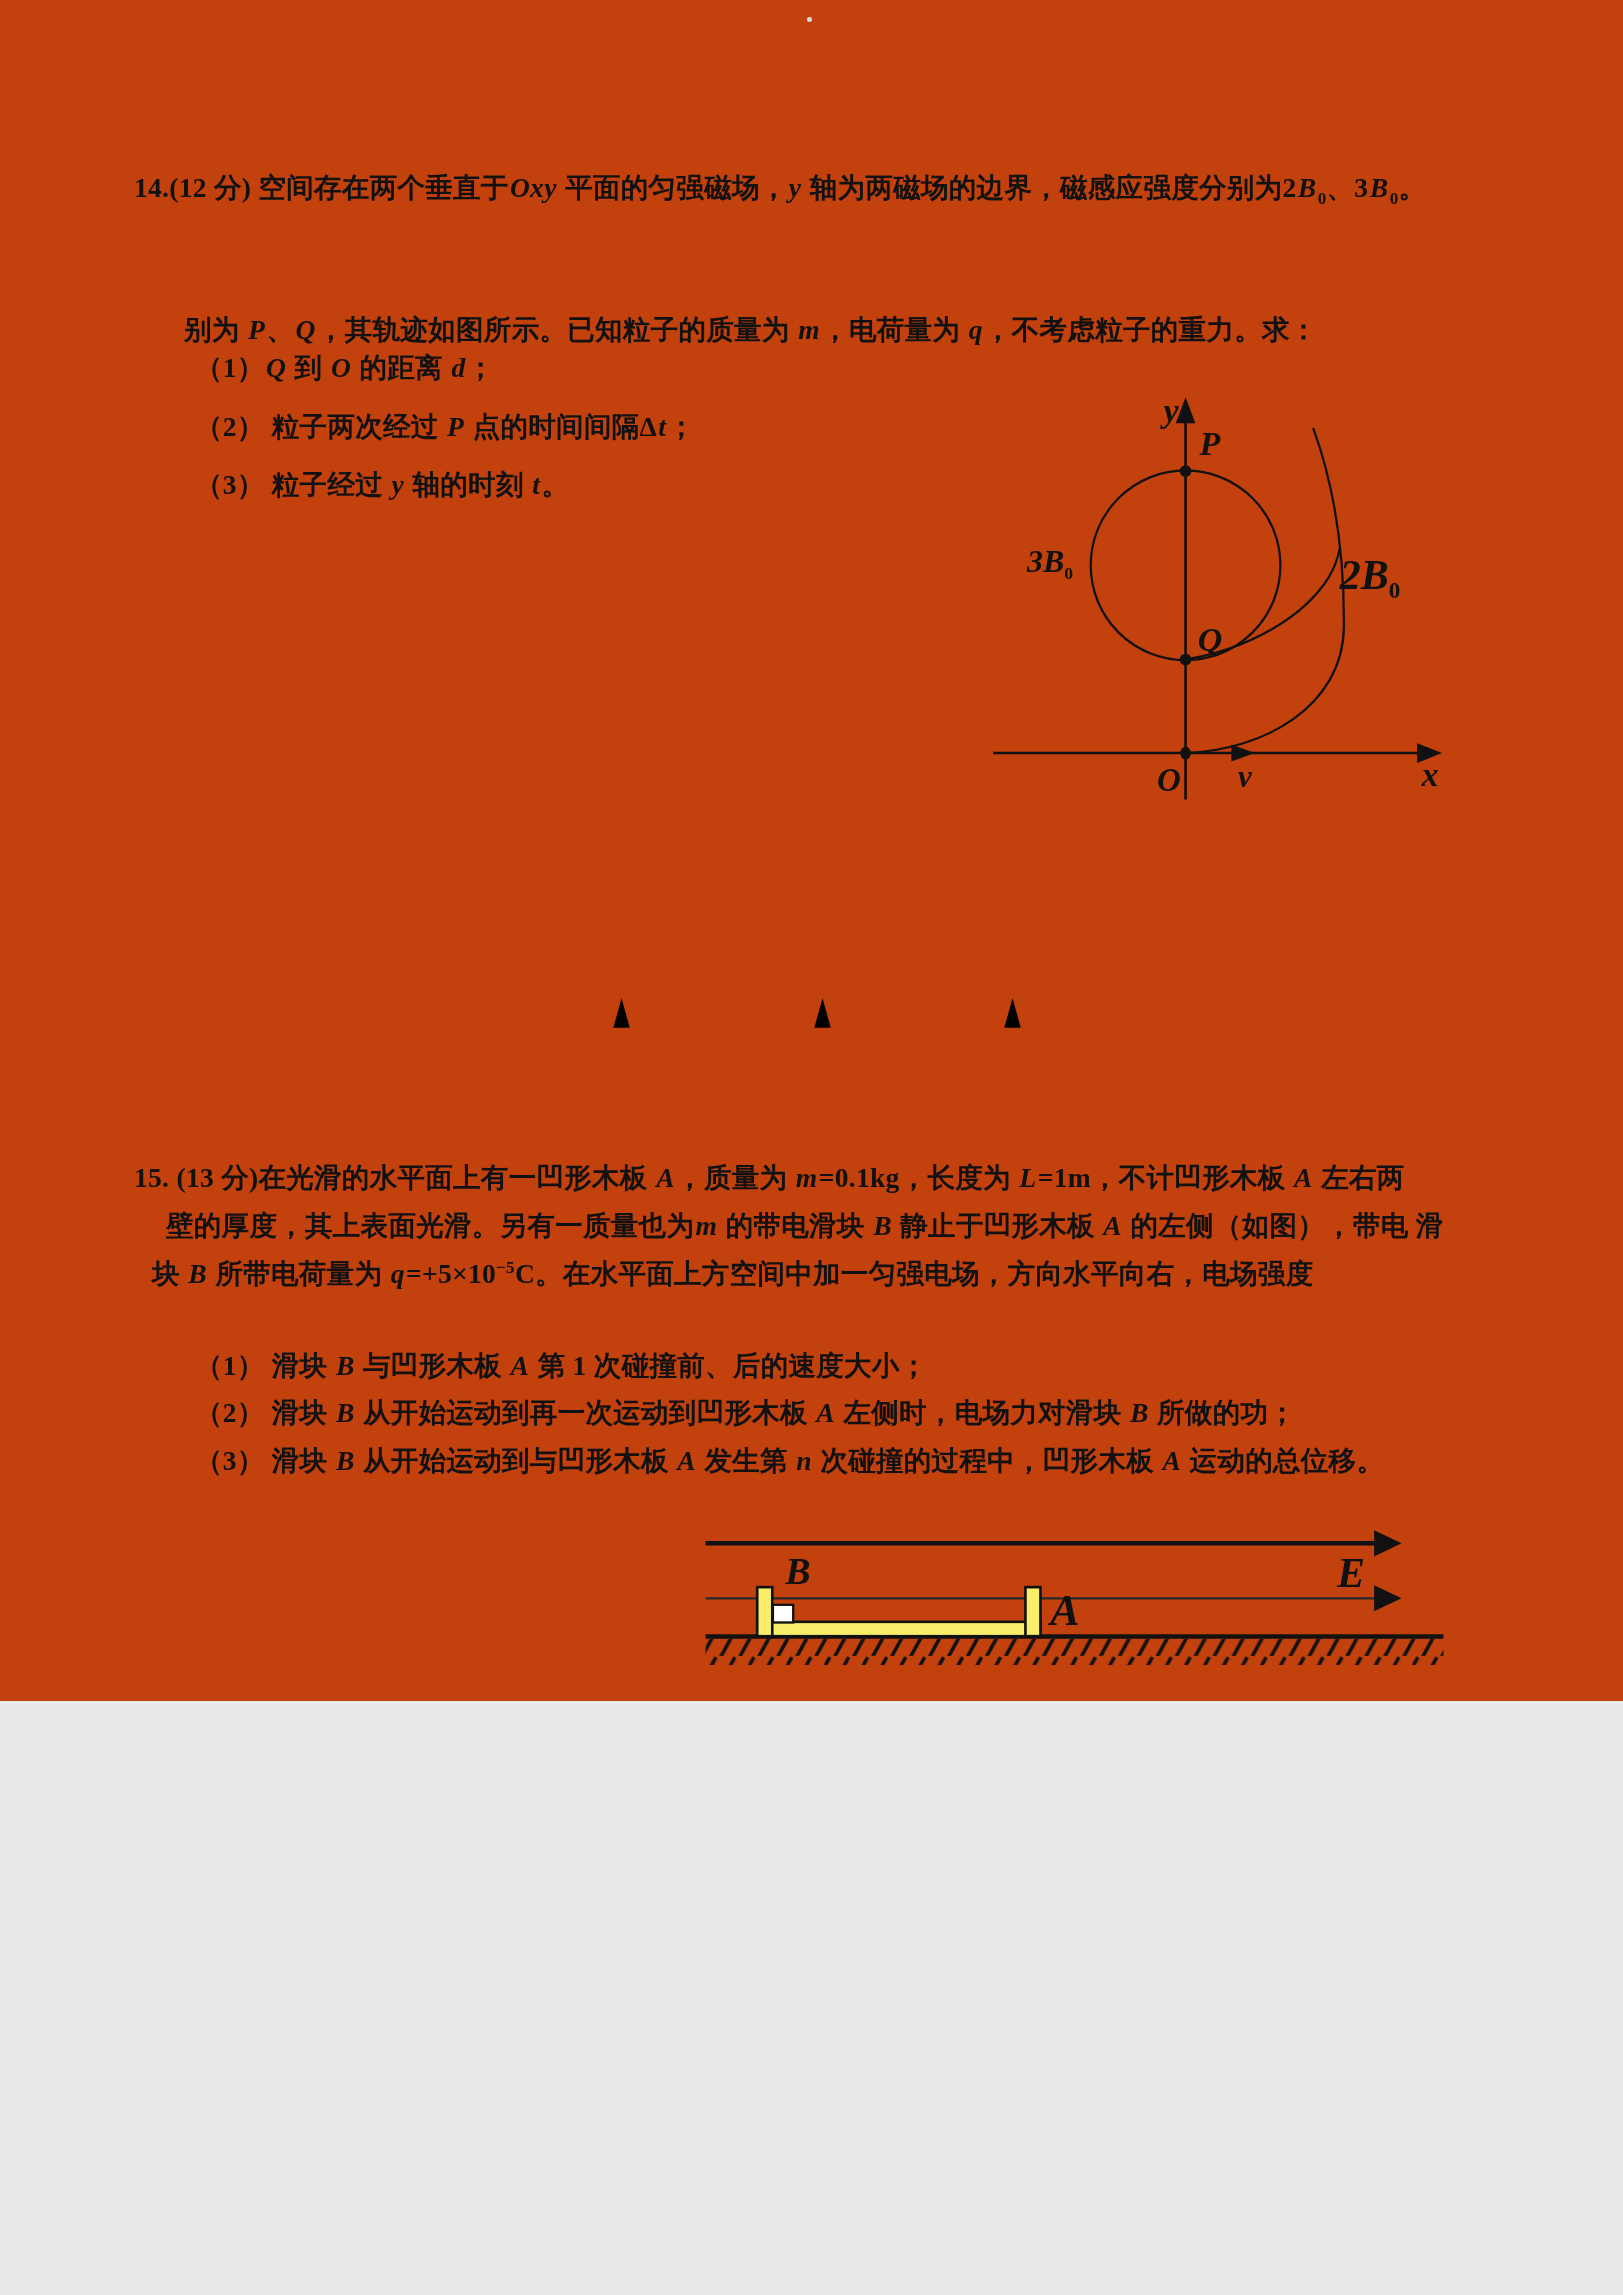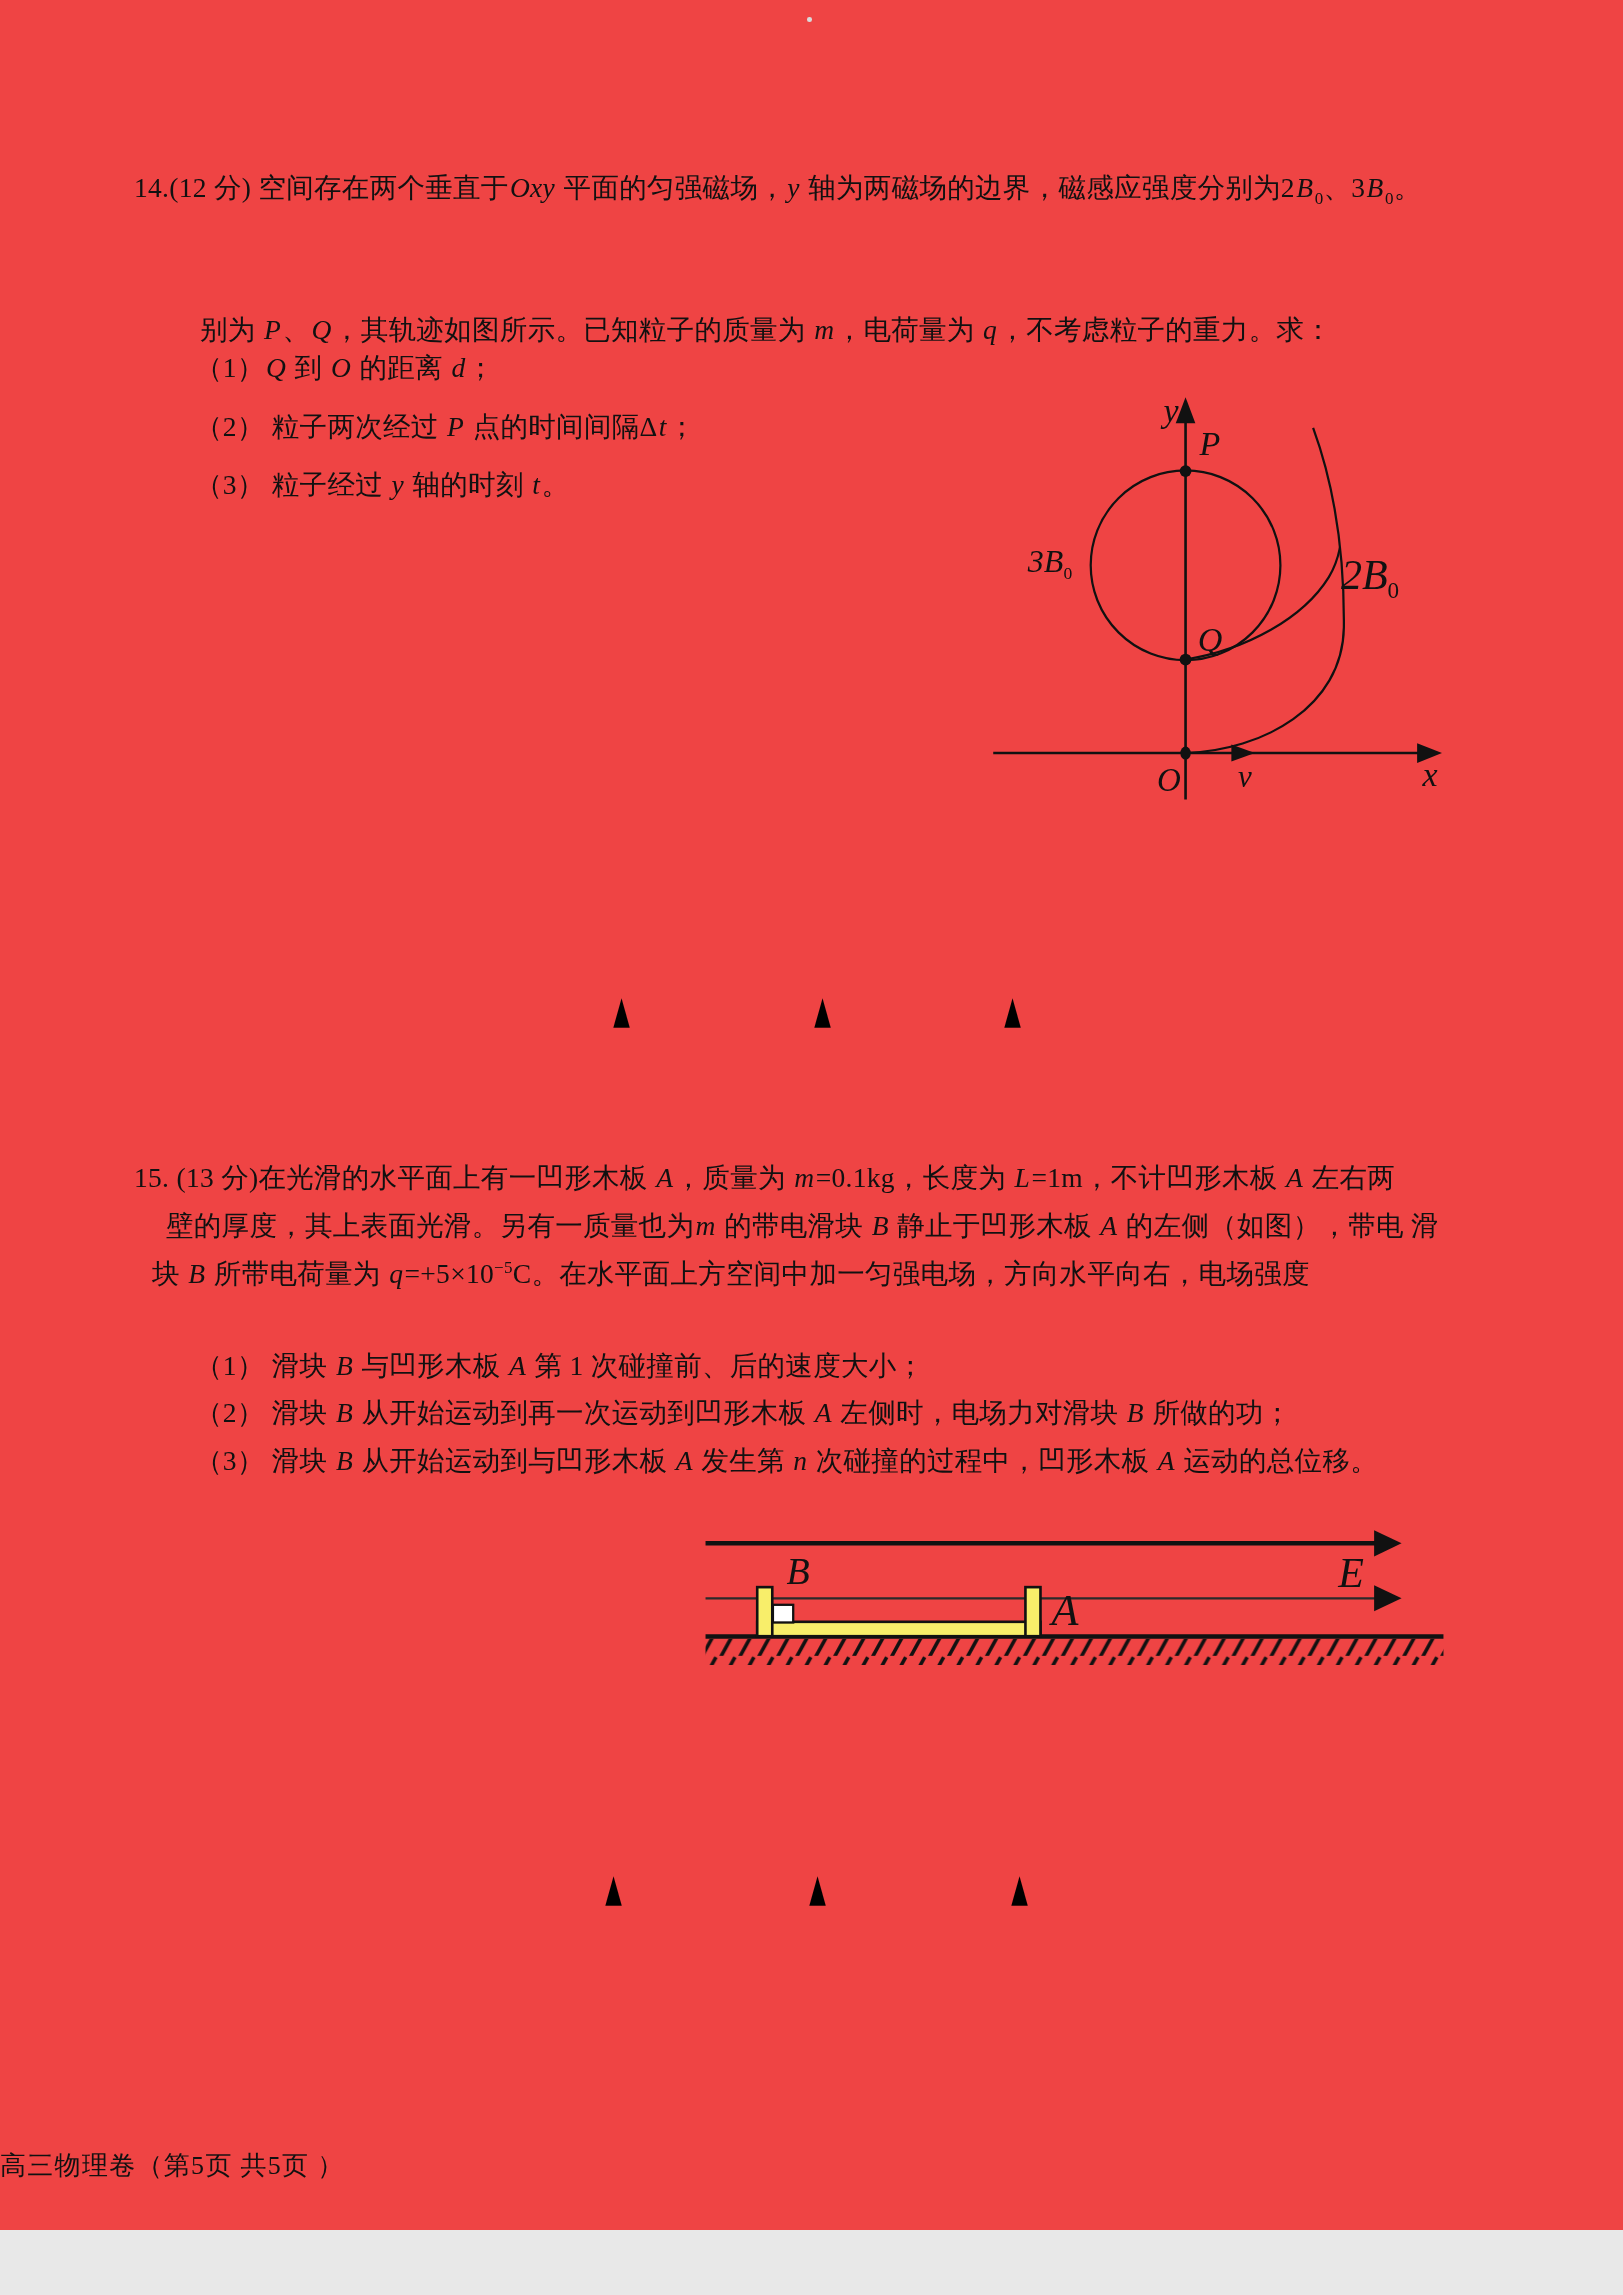--- a/index.html
+++ b/index.html
@@ -1,18 +1,18 @@
 <!DOCTYPE html>
 <html style="font-size:10.5px"><head>
 <meta charset="utf-8">
 <style>
   html,body{margin:0;padding:0;background:#e8e8e8;}
   #page{
-    position:relative;width:1623px;height:2230px;background:#ef4444;
-    font-family:"Liberation Serif","DejaVu Serif",serif;color:#111;overflow:hidden;
+    position:relative;width:1623px;height:1701px;background:#c2410c;
+    font-family:"Liberation Serif","DejaVu Serif",serif;color:#111;overflow:hidden;font-weight:bold;
   }
   .line{
     position:absolute;font-size:27.5px;line-height:1.2;white-space:nowrap;
     letter-spacing:0.3px;color:#111;
   }
   .line i{font-style:italic;padding:0 1.3px;}
   .line sub,.line sup{font-size:17px;}
   .figlabel{
     position:absolute;transform:translate(-50%,-50%);font-style:italic;
     white-space:nowrap;color:#111;line-height:1;
@@ -31,21 +31,21 @@
   #speck{position:absolute;left:807px;top:17px;width:4.6px;height:4.6px;border-radius:50%;background:#d9d9d9;}
 </style>
 </head>
 <body>
 
 <div id="page">
 
   <div id="speck"></div>
 
   <div class="line" style="left:134px;top:171px">14.(12 分) 空间存在两个垂直于<i>Oxy</i> 平面的匀强磁场，<i>y</i> 轴为两磁场的边界，磁感应强度分别为2<i>B</i><sub>0</sub>、3<i>B</i><sub>0</sub>。</div>
-  <div class="line" style="left:200px;top:313px">别为 <i>P</i>、<i>Q</i>，其轨迹如图所示。已知粒子的质量为 <i>m</i>，电荷量为 <i>q</i>，不考虑粒子的重力。求：</div>
+  <div class="line" style="left:184px;top:313px">别为 <i>P</i>、<i>Q</i>，其轨迹如图所示。已知粒子的质量为 <i>m</i>，电荷量为 <i>q</i>，不考虑粒子的重力。求：</div>
   <div class="line" style="left:195px;top:351px">（1）<i>Q</i> 到 <i>O</i> 的距离 <i>d</i>；</div>
   <div class="line" style="left:195px;top:410px">（2） 粒子两次经过 <i>P</i> 点的时间间隔Δ<i>t</i>；</div>
   <div class="line" style="left:195px;top:468px">（3） 粒子经过 <i>y</i> 轴的时刻 <i>t</i>。</div>
 
   <div class="figbox" style="left:988px;top:393px;width:471px;height:465px">
     <svg width="471" height="465" viewBox="0 0 720 710">
 
       <line x1="8" y1="550" x2="662" y2="550" stroke="#111" stroke-width="4"></line>
       <polygon points="694,550 656,535 656,565" fill="#111"></polygon>
 

